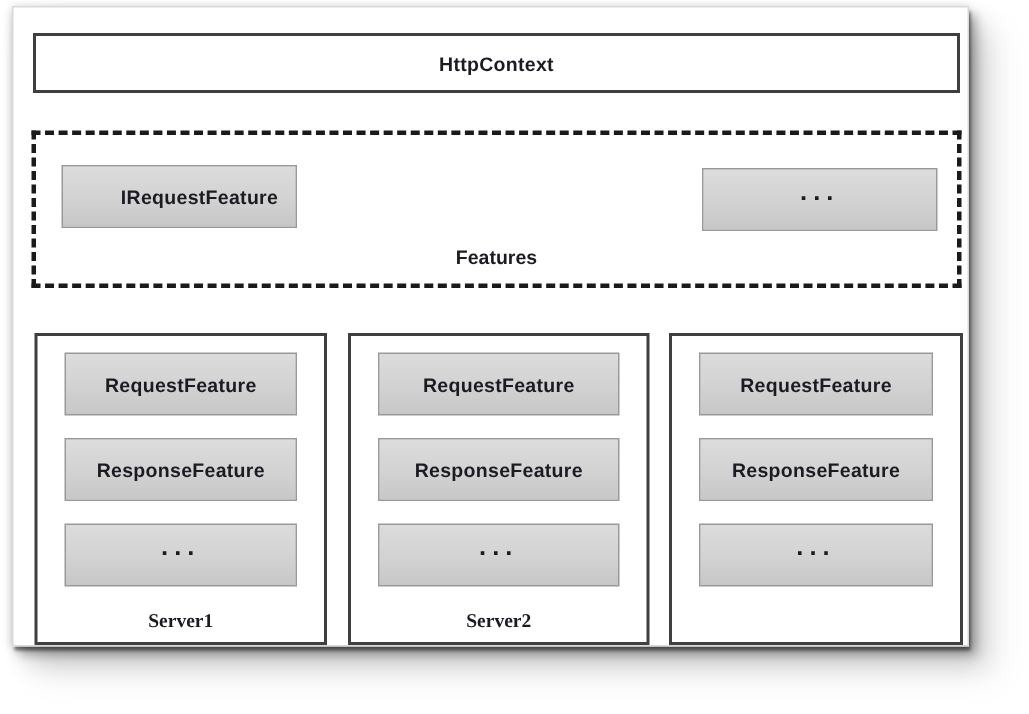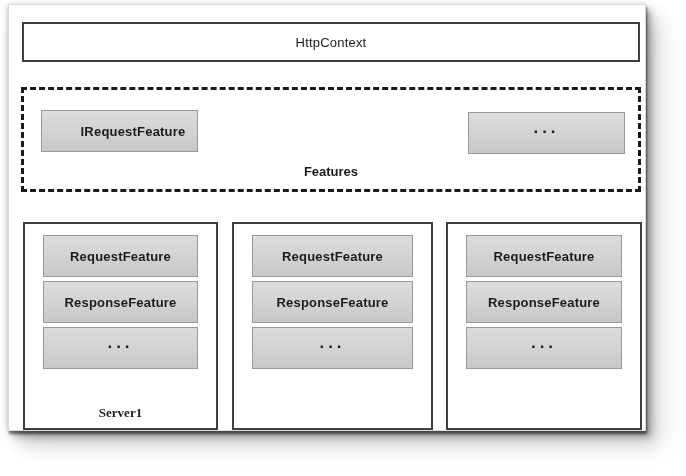--- a/index.html
+++ b/index.html
@@ -36,21 +36,21 @@
   }
   .http-box {
     left: 13px;
     top: 17px;
     width: 618px;
     height: 40px;
     display: flex;
     align-items: center;
     justify-content: center;
     font-size: 13px;
-    font-weight: normal;
+    font-weight: bold;
     color: #1b1b24;
     letter-spacing: 0.2px;
   }
   .features-group {
     position: absolute;
     left: 12px;
     top: 82px;
     width: 620px;
     height: 105px;
     border: 3px dashed #1a1a1a;
@@ -83,21 +83,21 @@
     font-size: 13px;
     font-weight: bold;
     color: #1b1b24;
   }
   .server-box {
     top: 217px;
     height: 208px;
     display: flex;
     flex-direction: column;
     padding: 11px 18px 7px 18px;
-    gap: 4px;
+    gap: 15px;
   }
   .server-1 { left: 14px;  width: 195px; }
   .server-2 { left: 223px; width: 201px; }
   .server-3 { left: 437px; width: 196px; }
   .server-box .gray-box {
     position: static;
     width: auto;
     height: 42px;
     flex: none;
   }
@@ -141,20 +141,21 @@
     </div>
     <div class="server-label">Server1</div>
   </div>
 
   <div class="outer-box server-box server-2">
     <div class="gray-box">RequestFeature</div>
     <div class="gray-box">ResponseFeature</div>
     <div class="gray-box">
       <span class="dots-text">...</span>
     </div>
+    <div class="server-label">Server2</div>
   </div>
 
   <div class="outer-box server-box server-3">
     <div class="gray-box">RequestFeature</div>
     <div class="gray-box">ResponseFeature</div>
     <div class="gray-box">
       <span class="dots-text">...</span>
     </div>
   </div>
 

